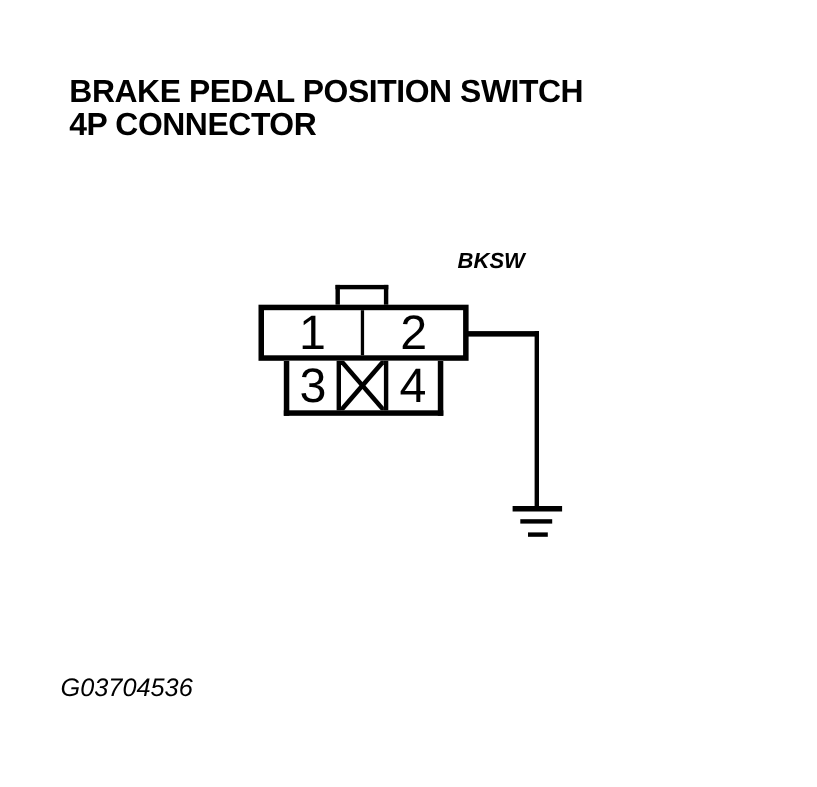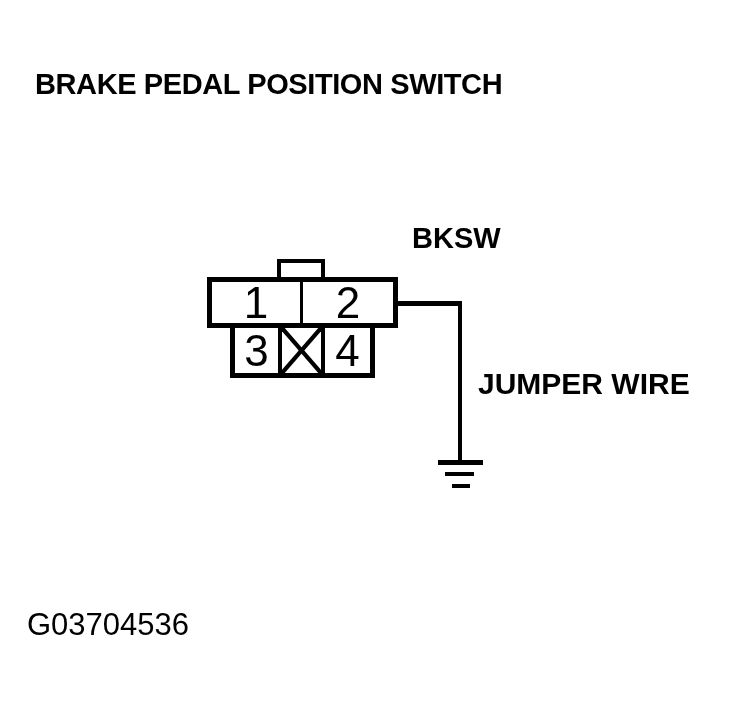--- a/index.html
+++ b/index.html
@@ -5,21 +5,21 @@
   html, body { margin: 0; padding: 0; background: #ffffff; }
   .canvas {
     position: relative;
     width: 743px;
     height: 715px;
     background: #ffffff;
     color: #000000;
     font-family: "Liberation Sans", sans-serif;
     overflow: hidden;
   }
-  .abs { position: absolute; }
+  .abs { position: absolute; margin-left: 28px; }
 
   
   .title {
     left: 35px; top: 69px;
     font-weight: bold;
     font-size: 29px;
     line-height: 30px;
     letter-spacing: -0.4px;
     white-space: nowrap;
   }
@@ -80,53 +80,56 @@
   .wire-h { left: 397px; top: 301px; width: 65px; height: 5px; background: #000; }
   .wire-v { left: 458px; top: 301px; width: 4px;  height: 162px; background: #000; }
 
   
   .gnd-bar-1 { left: 438px; top: 460px; width: 45px; height: 5px; background: #000; }
   .gnd-bar-2 { left: 445px; top: 472px; width: 29px; height: 4px; background: #000; }
   .gnd-bar-3 { left: 452px; top: 484px; width: 18px; height: 4px; background: #000; }
 
   
   .bksw-label {
-    left: 412px; top: 224px;
+    left: 388px; top: 224px;
     font-weight: bold;
-    font-size: 29px;
+    font-size: 20px;
     line-height: 29px;
     white-space: nowrap;
+    font-style: italic;
   }
   .jumper-label {
     left: 478px; top: 369px;
     font-weight: bold;
     font-size: 30px;
     line-height: 30px;
     white-space: nowrap;
   }
   .caption {
     left: 67px; top: 566px;
     font-size: 30px;
     line-height: 30px;
     white-space: nowrap;
   }
   .figure-id {
     left: 27px; top: 613px;
-    font-size: 31px;
+    font-size: 23px;
     line-height: 24px;
     white-space: nowrap;
+    font-style: italic;
   }
 </style>
 </head>
 <body>
 
 <div class="canvas">
 
   <div class="abs title">
     <div>BRAKE PEDAL POSITION SWITCH</div>
+    <div>4P CONNECTOR</div>
   </div>
 
   <div class="abs bksw-label">
     <div>BKSW</div>
   </div>
 
   <div class="abs key-tab"></div>
 
   <div class="abs row-top">
     <div class="cell cell-t1">
@@ -152,17 +155,16 @@
     </div>
   </div>
 
   <div class="abs wire-h"></div>
   <div class="abs wire-v"></div>
 
   <div class="abs gnd-bar-1"></div>
   <div class="abs gnd-bar-2"></div>
   <div class="abs gnd-bar-3"></div>
 
-  <div class="abs jumper-label">JUMPER WIRE</div>
 
   <div class="abs figure-id">G03704536</div>
 
 </div>
 
 </body></html>

